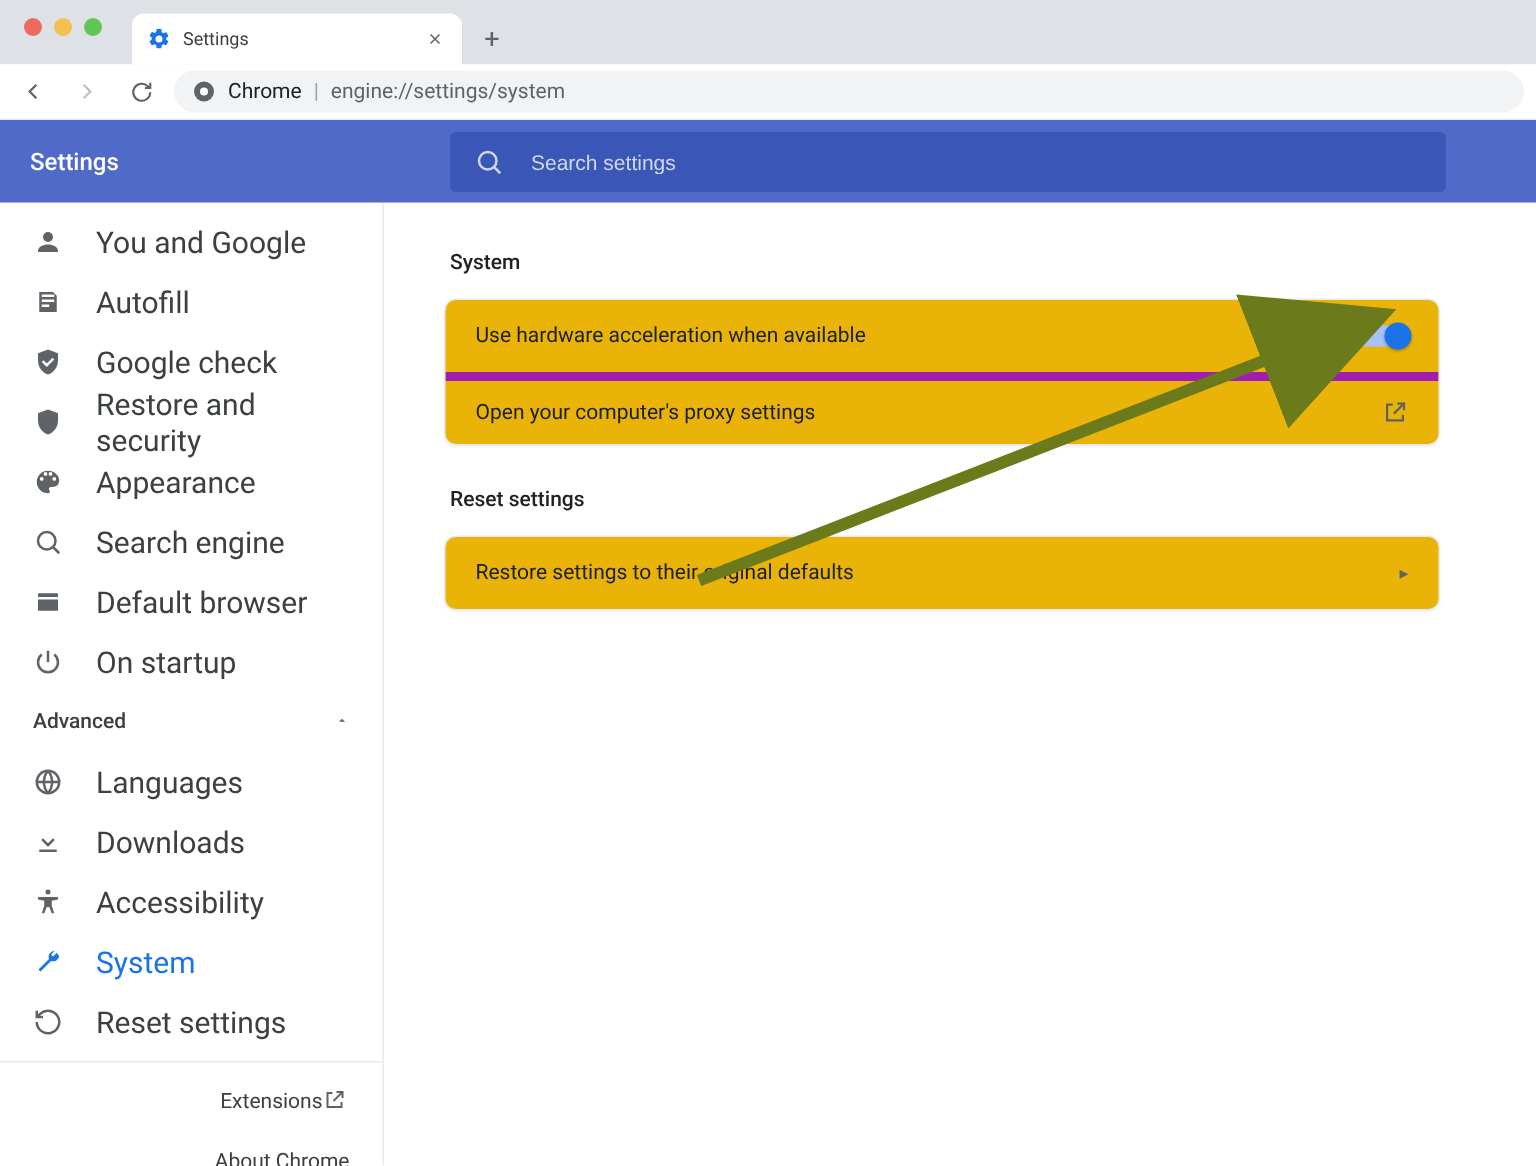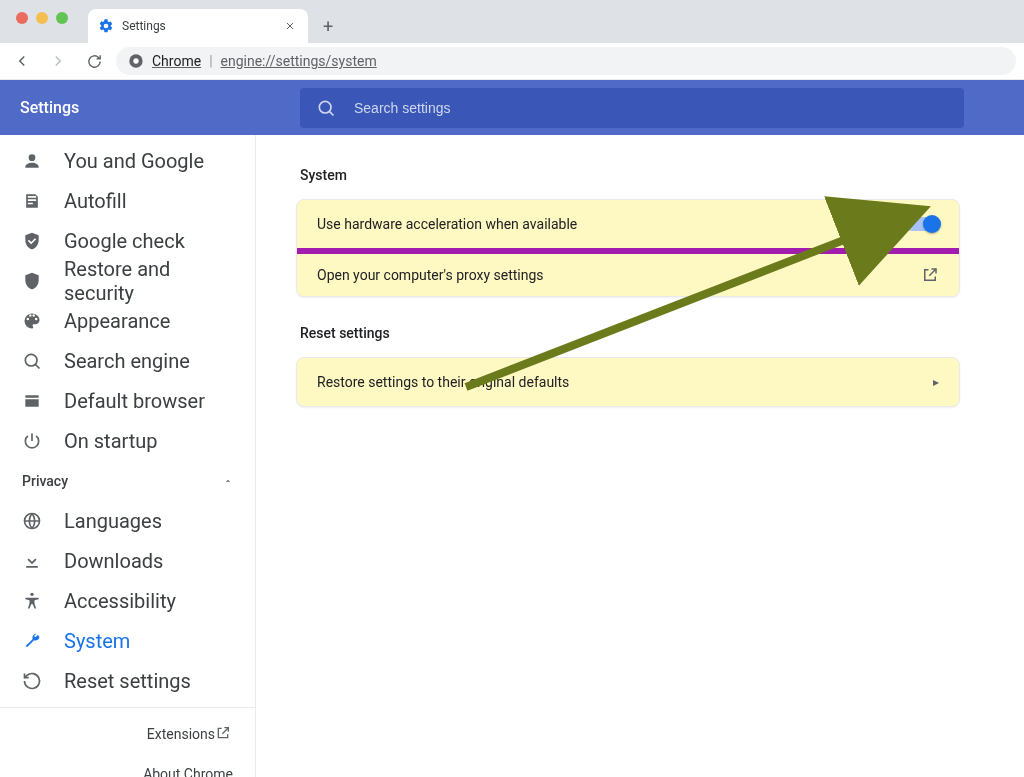--- a/index.html
+++ b/index.html
@@ -9,41 +9,41 @@
     .dot { width:12px; height:12px; border-radius:50%; }
     .dot.red{background:#ed6a5e;} .dot.yellow{background:#f5bf4f;} .dot.green{background:#61c554;}
     .tab { background:#fff; height:34px; border-top-left-radius:8px; border-top-right-radius:8px; display:flex; align-items:center; padding:0 10px; gap:8px; min-width:220px; margin-left:14px; position:relative;}
     .tab-title { font-size:12px; color:#3c4043; flex:1; }
     .tab-close { width:16px;height:16px;display:flex;align-items:center;justify-content:center;color:#5f6368;font-size:15px; cursor:pointer; }
     .new-tab { width:28px;height:28px;display:flex;align-items:center;justify-content:center;color:#5f6368;font-size:18px;margin-left:6px;margin-bottom:3px;cursor:pointer; }
     .gear-blue { width:16px;height:16px;display:inline-block; }
     .toolbar { height:37px; background:#fff; display:flex; align-items:center; padding:0 8px; gap:8px; border-bottom:1px solid #e8eaed; }
     .tb-btn { width:28px;height:28px;display:flex;align-items:center;justify-content:center;color:#5f6368;border-radius:50%;cursor:pointer; }
     .tb-btn.disabled{color:#bdc1c6;}
-    .omnibox { flex:1; height:28px; background:#f1f3f4; border-radius:14px; display:flex; align-items:center; padding:0 12px; gap:8px; font-size:14px; color:#5f6368;text-decoration:underline; }
+    .omnibox { flex:1; height:28px; background:#f1f3f4; border-radius:14px; display:flex; align-items:center; padding:0 12px; gap:8px; font-size:14px; color:#5f6368; }
     .omnibox .chrome-icon{ width:16px;height:16px; }
     .omnibox .label-dark{ color:#202124; }
     .omnibox .divider{ color:#9aa0a6; }
     .header-bar { position:absolute; top:80px; left:0; right:0; height:55px; background:#4f6ac7; display:flex; align-items:center; padding:0 20px; gap:20px; z-index:2; }
     .header-title { color:#fff; font-size:16px; font-weight:500; flex:0 0 260px; }
     .search-box { flex:1; max-width:664px; height:40px; background:#3a56b6; border-radius:4px; display:flex; align-items:center; padding:0 16px; gap:18px; color:#cfd7f0; }
     .search-box input { flex:1; background:transparent; border:none; outline:none; color:#fff; font-size:14px; }
     .search-box input::placeholder{ color:#cfd7f0; }
     .below-header { position:absolute; top:135px; left:0; right:0; bottom:0; display:flex; }
     .sidebar { width:256px; border-right:1px solid #e8eaed; overflow-y:auto; padding-top:6px; }
     .side-item { height:40px; display:flex; align-items:center; padding:0 22px; gap:22px; font-size:20px; color:#3c4043; cursor:pointer; }
     .side-item .icon { width:20px;height:20px;display:flex;align-items:center;justify-content:center;color:#5f6368; flex:0 0 20px; }
     .side-item.selected { color:#1a73e8; }
     .side-item.selected .icon { color:#1a73e8; }
     .side-heading { height:40px; display:flex; align-items:center; justify-content:space-between; padding:0 22px; font-size:14px; font-weight:500; color:#3c4043; cursor:pointer; }
     .side-hr { border:none; border-top:1px solid #e8eaed; margin:6px 0; }
     .side-plain { height:40px; display:flex; align-items:center; justify-content:flex-end; padding:0 22px; font-size:14px; color:#3c4043; cursor:pointer; }
     .main { flex:1; padding:24px 24px 24px 40px; }
     .section-title { font-size:14px; font-weight:500; color:#202124; margin:8px 0 16px 4px; }
-    .card { width:664px; background:#fef9c3; border:1px solid #e8eaed; border-radius:8px; overflow:hidden; box-shadow:0 1px 2px rgba(60,64,67,.08); margin-bottom:28px; }
+    .card { width:664px; background:#eab308; border:1px solid #e8eaed; border-radius:8px; overflow:hidden; box-shadow:0 1px 2px rgba(60,64,67,.08); margin-bottom:28px; }
     .row { height:48px; display:flex; align-items:center; justify-content:space-between; padding:0 20px; font-size:14px; color:#202124; border-top:6px solid #a21caf; cursor:pointer; }
     .row:first-child{ border-top:none; }
     .toggle { width:34px; height:14px; background:#a8c1f7; border-radius:7px; position:relative; }
     .toggle .knob{ width:18px;height:18px;background:#1a73e8;border-radius:50%;position:absolute;right:-2px;top:-2px;box-shadow:0 1px 2px rgba(0,0,0,.3); }
     .ext-icon { width:18px;height:18px;color:#5f6368; }
     .chev { color:#5f6368; font-size:12px; }
     .arrow-annot { position:absolute; pointer-events:none; top:182px; left:456px; z-index:5; }
   </style>
 </head>
 <body>
@@ -175,21 +175,21 @@
           <span class="icon">
             <svg viewBox="0 0 24 24" width="20" height="20" fill="none" stroke="currentColor" stroke-width="2">
               <path d="M12 3v9"></path>
               <path d="M7 6a8 8 0 1 0 10 0"></path>
             </svg>
           </span>
           <span>On startup</span>
         </div>
       </div>
     <div class="side-heading">
-      <span>Privacy</span>
+      <span>Advanced</span>
       <span><svg viewBox="0 0 24 24" width="10" height="10" fill="#5f6368">
             <path d="M7 14l5-5 5 5z"></path>
           </svg></span>
     </div>
     <div id="sidebar-adv">
         <div class="side-item">
           <span class="icon">
             <svg viewBox="0 0 24 24" width="20" height="20" fill="none" stroke="currentColor" stroke-width="2">
               <circle cx="12" cy="12" r="9"></circle>
               <path d="M3 12h18M12 3a14 14 0 0 1 0 18M12 3a14 14 0 0 0 0 18"></path>

